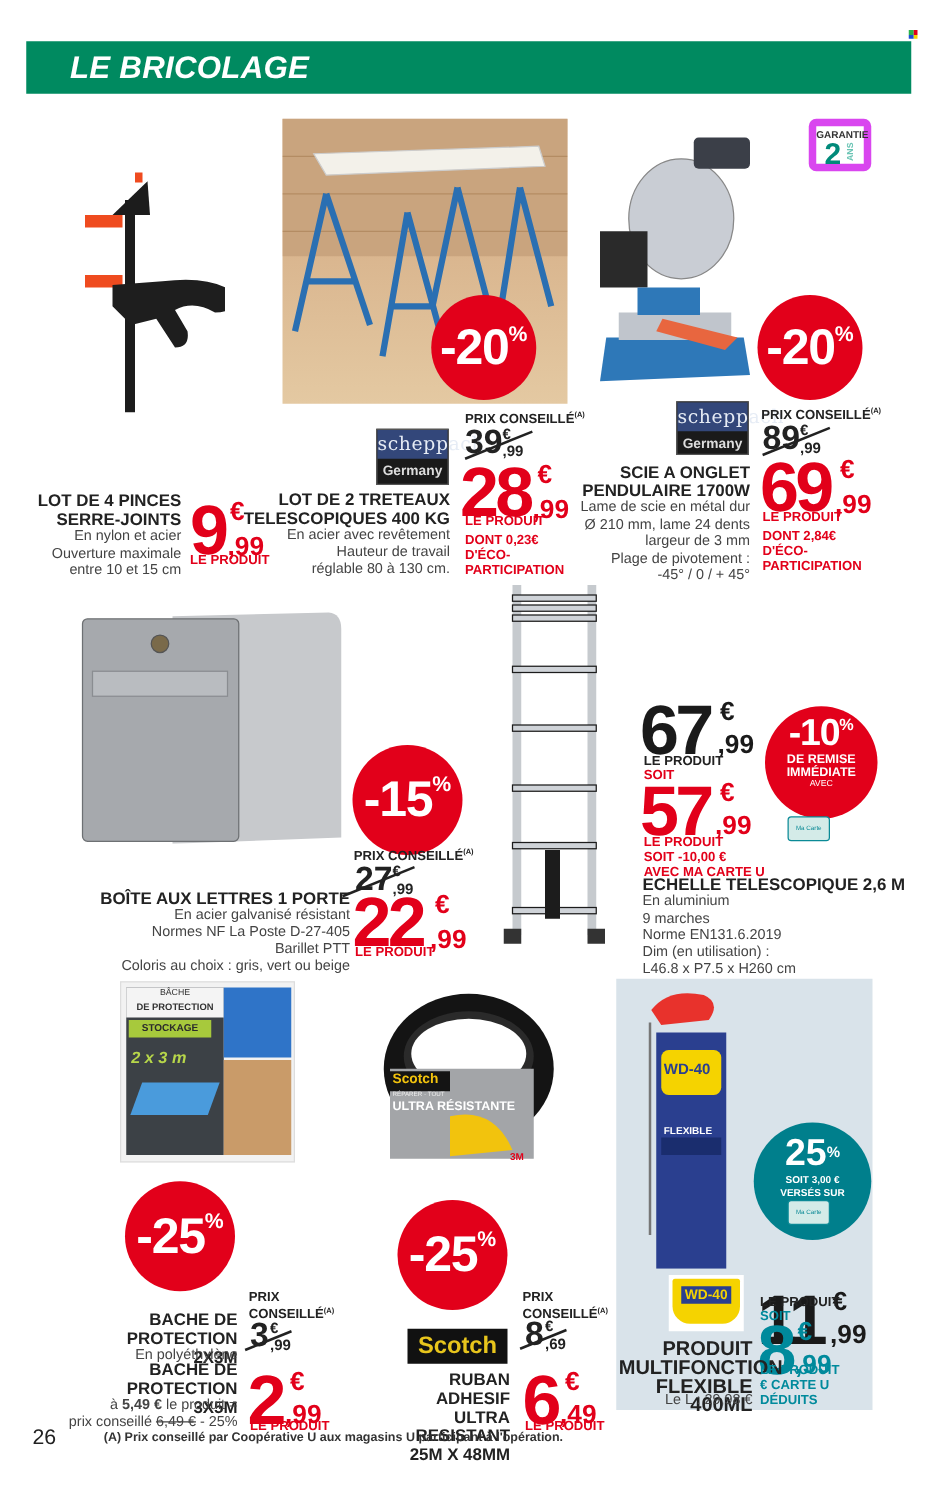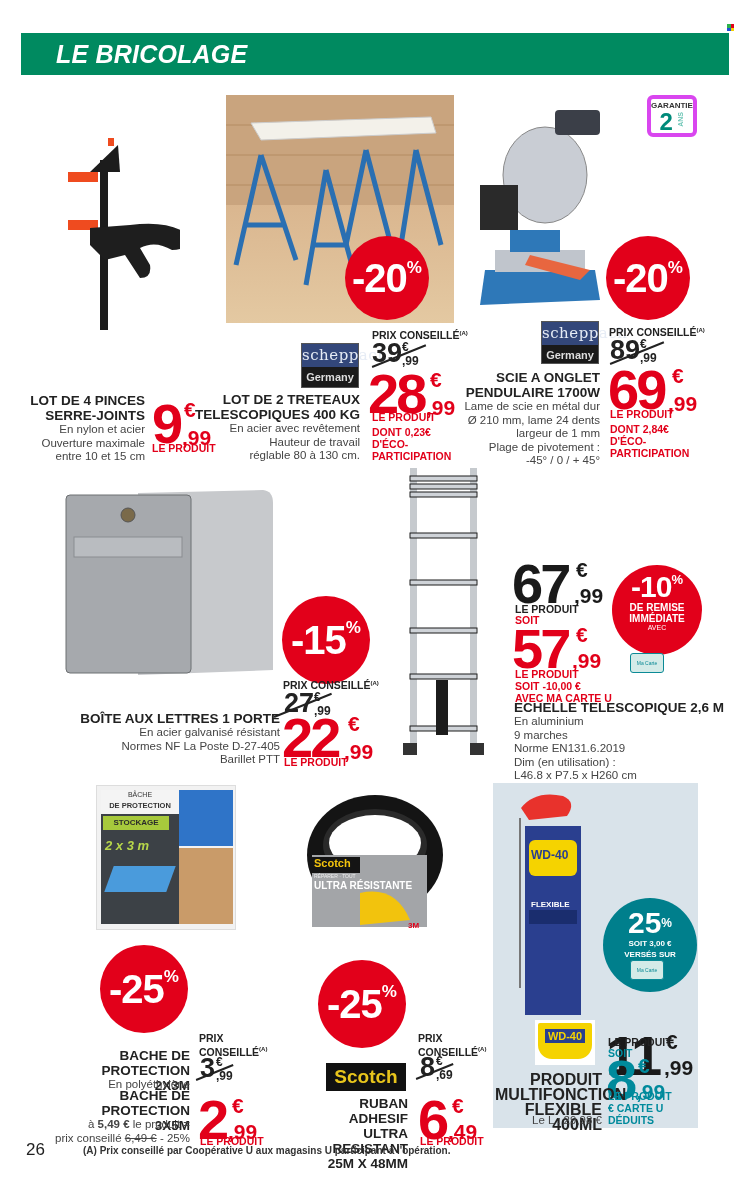--- a/index.html
+++ b/index.html
@@ -48,21 +48,21 @@
   .scheppach .bot { height: 20px; color: #ddd; font-size: 11px; font-weight: 700; text-align: center; line-height: 20px; }
 
   
   .photo-wood { background: linear-gradient(180deg, #caa27a 0%, #d9b58e 45%, #e4c9a2 100%); }
   .wd-panel { background: #d9e3ea; }
   .teal-badge { border-radius: 50%; background: #007f8c; color: #fff; text-align: center; font-weight: 700; }
 
   .footer-page { font-size: 17px; color: #222; }
   .footer-note { font-size: 10px; font-weight: 700; color: #333; }
 
-  .garantie { border: 4px solid #d946ef; border-radius: 6px; background: #fff; text-align: center; }
+  .garantie { border: 6px solid #d946ef; border-radius: 6px; background: #fff; text-align: center; }
 </style>
 </head>
 <body>
 
 <div class="abs corner-mark">
   <span style="left:0;top:0;background:#2bb24c"></span>
   <span style="left:3.5px;top:0;background:#e2001a"></span>
   <span style="left:0;top:3.5px;background:#1d4fd6"></span>
   <span style="left:3.5px;top:3.5px;background:#f5d300"></span>
 </div>
@@ -183,21 +183,21 @@
   <span class="dec" style="left:30px;top:16px;">,99</span>
   <span class="strike" style="left:0;top:28px;width:58px;"></span>
 </div>
 <div class="abs title" style="left:450px;top:370px;width:150px;">
   <div>SCIE A ONGLET</div>
   <div>PENDULAIRE 1700W</div>
 </div>
 <div class="abs desc" style="left:440px;top:400px;width:160px;">
   <div>Lame de scie en métal dur</div>
   <div>Ø 210 mm, lame 24 dents</div>
-  <div>largeur de 1 mm</div>
+  <div>largeur de 3 mm</div>
   <div>Plage de pivotement :</div>
   <div>-45° / 0 / + 45°</div>
 </div>
 <div class="price" style="left:608px;top:362px;">
   <span class="int">69</span>
   <span class="cur" style="left:64px;top:2px;">€</span>
   <span class="dec" style="left:60px;top:30px;">,99</span>
 </div>
 <div class="abs label-red" style="left:610px;top:408px;">
   <div style="margin-bottom:3px;">LE PRODUIT</div>
@@ -225,20 +225,21 @@
   <span class="int">27</span>
   <span class="cur" style="left:30px;top:2px;">€</span>
   <span class="dec" style="left:30px;top:16px;">,99</span>
   <span class="strike" style="left:-10px;top:28px;width:62px;"></span>
 </div>
 <div class="abs title" style="left:80px;top:711px;width:200px;">BOÎTE AUX LETTRES 1 PORTE</div>
 <div class="abs desc" style="left:60px;top:726px;width:220px;">
   <div>En acier galvanisé résistant</div>
   <div>Normes NF La Poste D-27-405</div>
   <div>Barillet PTT</div>
+  <div style="margin-left:-60px;">Coloris au choix : gris, vert ou beige</div>
 </div>
 <div class="price" style="left:282px;top:710px;">
   <span class="int">22</span>
   <span class="cur" style="left:66px;top:2px;">€</span>
   <span class="dec" style="left:62px;top:30px;">,99</span>
 </div>
 <div class="abs label-red" style="left:284px;top:756px;">LE PRODUIT</div>
 
 <div class="abs" style="left:400px;top:468px;width:90px;height:290px;">
   <svg width="90" height="290" viewBox="0 0 90 290">

